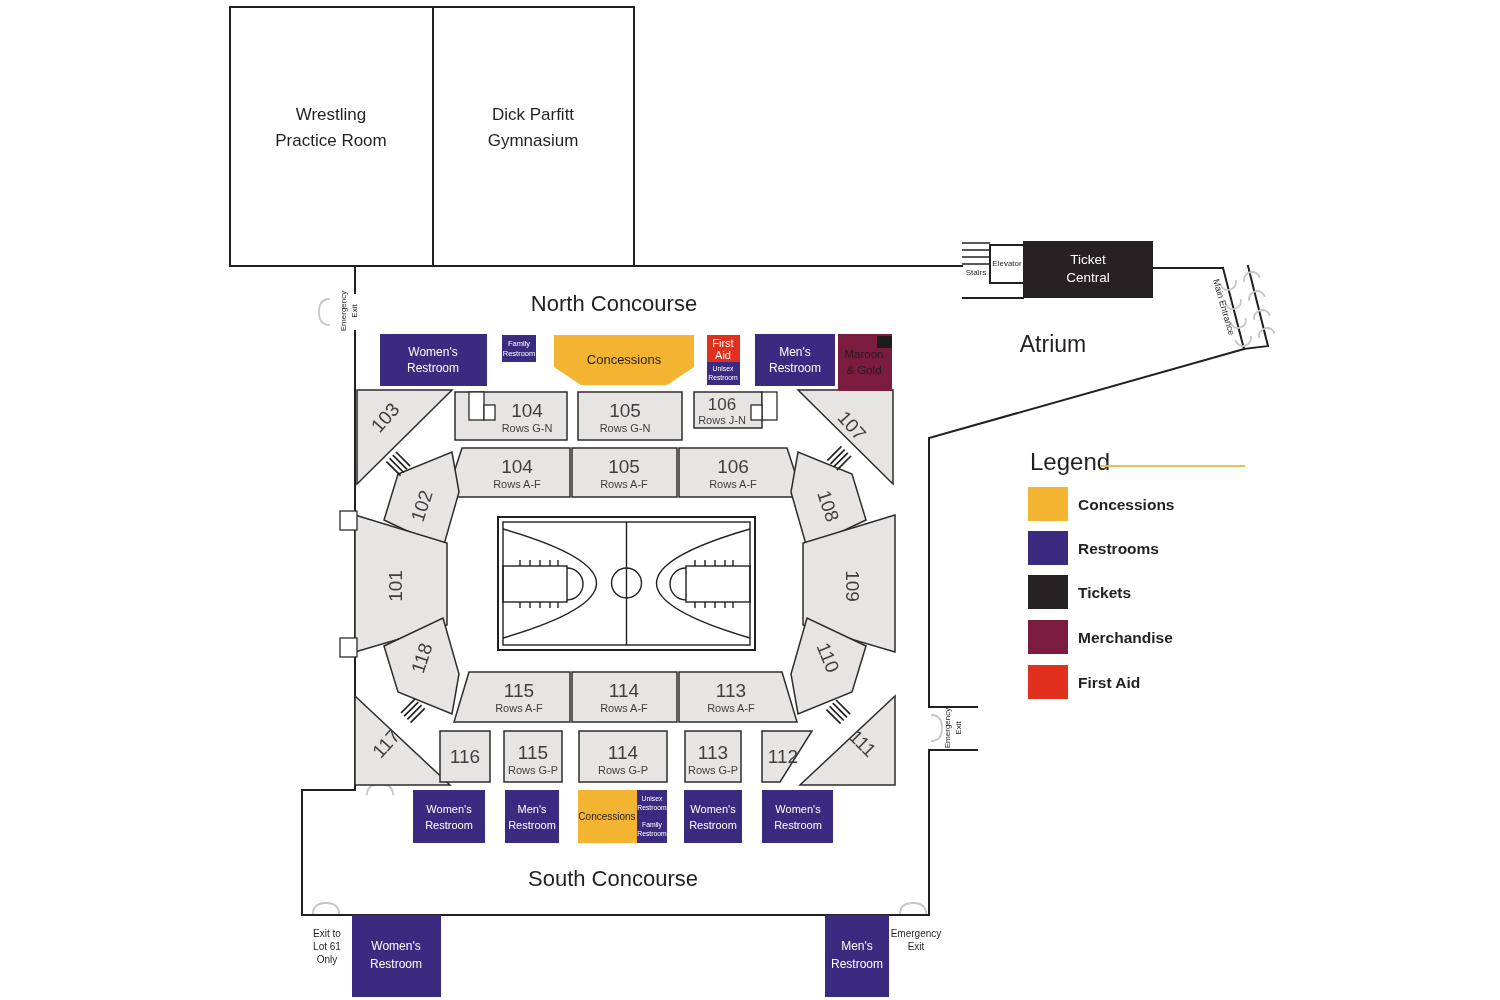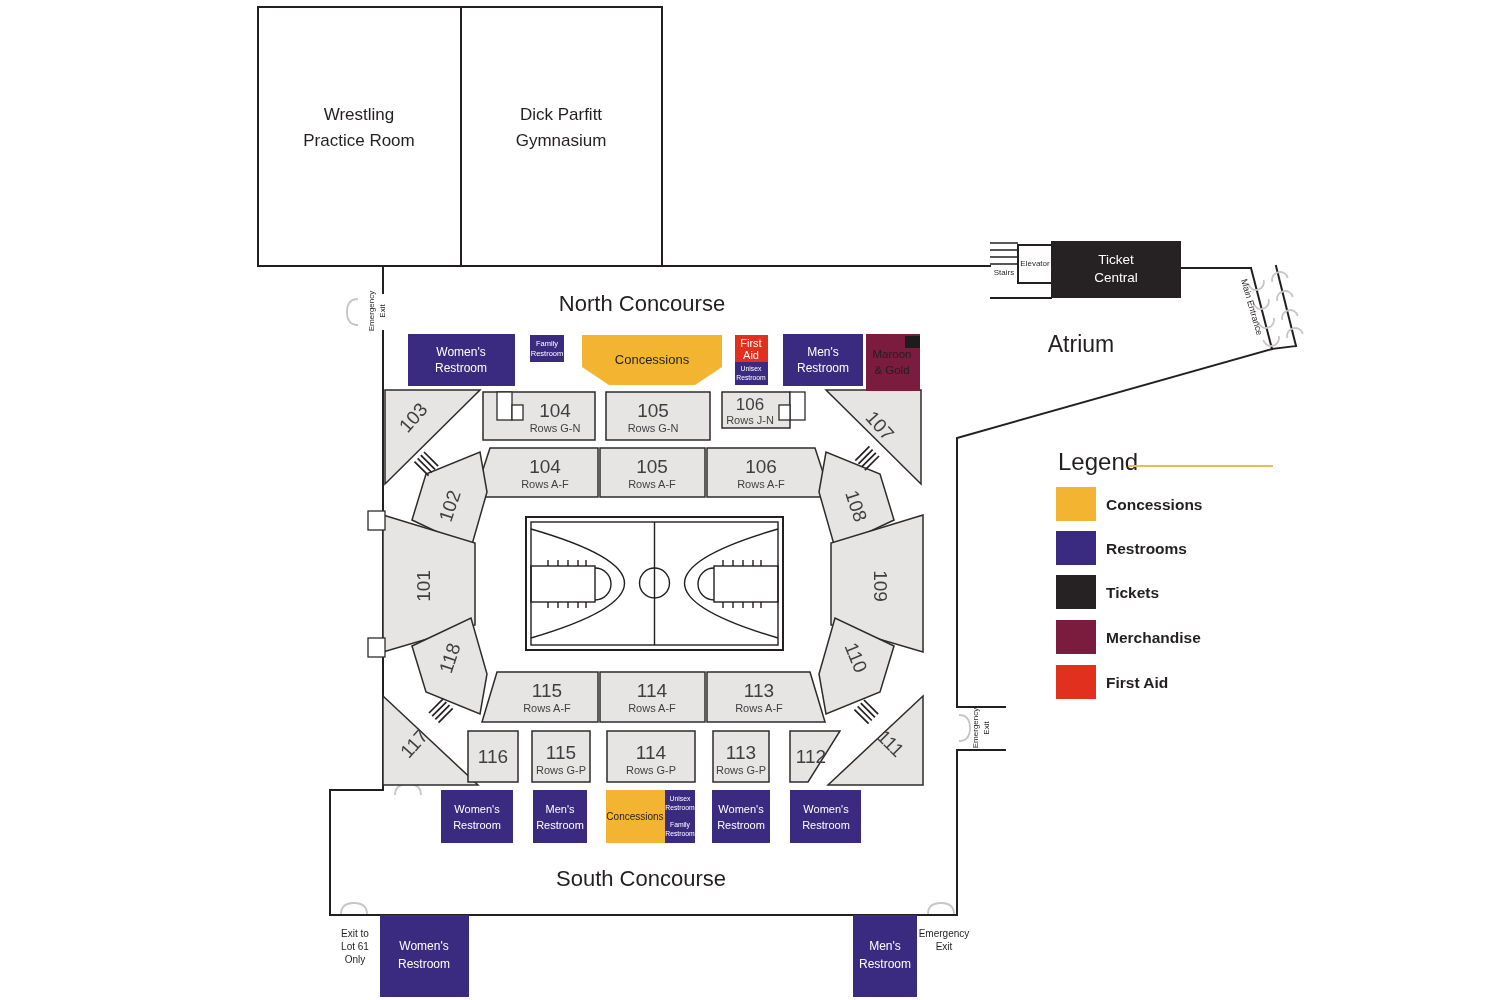--- a/index.html
+++ b/index.html
@@ -1,16 +1,16 @@
 <!DOCTYPE html>
 <html><head>
 <meta charset="utf-8">
 <style>
   html,body{margin:0;padding:0;background:#ffffff;}
-  .stage{position:relative;width:1352px;height:1000px;background:#fff;overflow:hidden;margin-left:28px;}
+  .stage{position:relative;width:1352px;height:1000px;background:#fff;overflow:hidden;}
   svg text{font-family:"Liberation Sans","DejaVu Sans",sans-serif;fill:#231f20;}
   .wall{fill:none;stroke:#231f20;stroke-width:2;stroke-linecap:square;}
   .roombox{fill:#ffffff;stroke:#231f20;stroke-width:2;}
   .sec{fill:#e6e5e3;stroke:#2e2b2c;stroke-width:1.5;}
   .notch{fill:#ffffff;stroke:#2e2b2c;stroke-width:1.3;}
   .court{fill:#ffffff;stroke:#231f20;stroke-width:2;}
   .courtline{fill:none;stroke:#231f20;stroke-width:1.4;}
   .door{fill:none;stroke:#c7c6c5;stroke-width:1.8;}
   .hatchline{stroke:#231f20;stroke-width:1.7;}
   .stairline{stroke:#231f20;stroke-width:1.5;}

